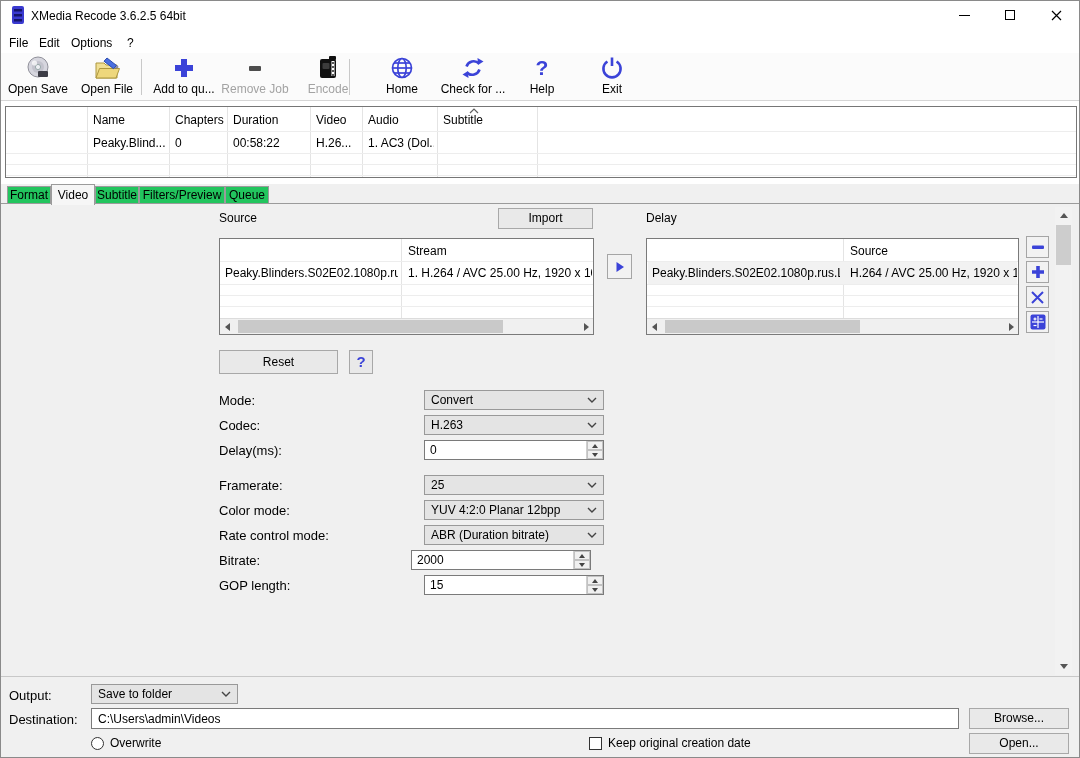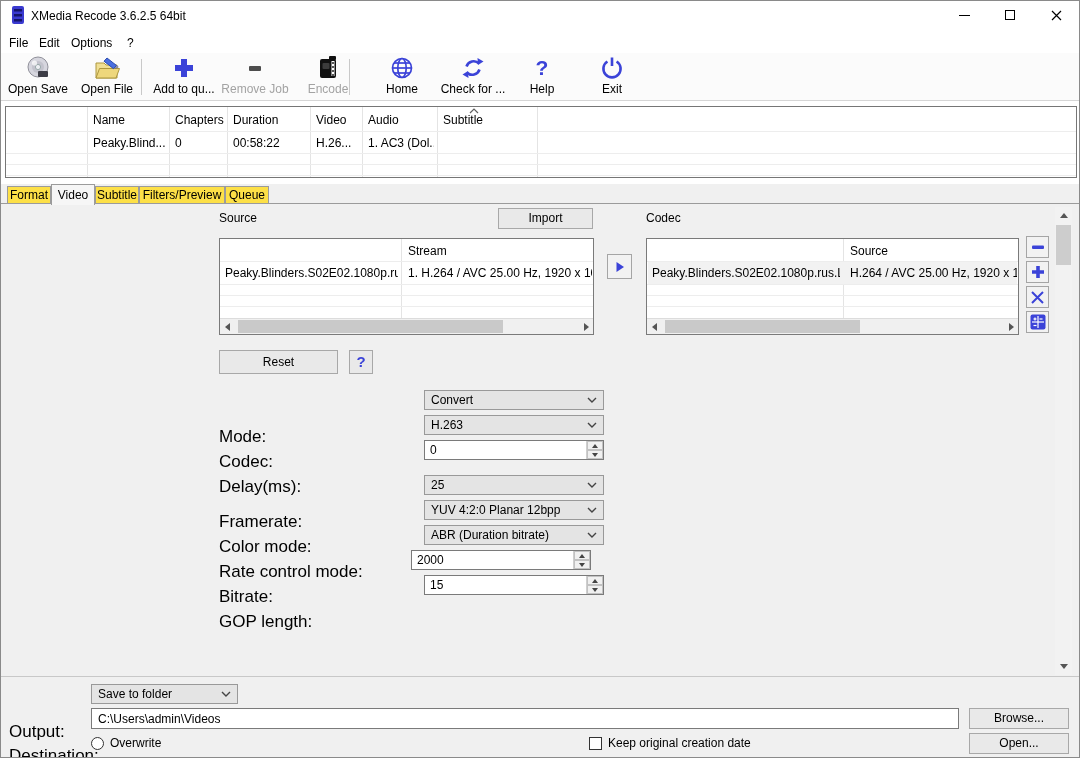--- a/index.html
+++ b/index.html
@@ -31,21 +31,21 @@
   .jobwrap { position:absolute; left:0; top:100px; width:1080px; height:83px; background:#ffffff; }
   .jobtable { position:absolute; left:4px; top:5px; width:1072px; height:72px; border:1px solid #767676; background:#fff; }
   .jcol-div { position:absolute; top:0; bottom:0; width:1px; background:#e4e4e4; }
   .jrow-div { position:absolute; left:0; right:0; height:1px; background:#ededed; }
   .jcell { position:absolute; white-space:nowrap; overflow:hidden; }
   .jhead { top:6px; font-size:12px; }
   .jdata { top:29px; font-size:12px; }
 
   
   .tabbar { position:absolute; left:0; top:183px; width:100%; height:20px; }
-  .tab { position:absolute; top:2px; height:18px; border:1px solid #9b9b9b; border-bottom:none; background:#fde047; text-align:center; line-height:17px; font-size:12px; }
+  .tab { position:absolute; top:2px; height:18px; border:1px solid #9b9b9b; border-bottom:none; background:#22c55e; text-align:center; line-height:17px; font-size:12px; }
   .tab.active { top:0; height:21px; background:#f6f6f6; z-index:3; line-height:20px; }
 
   
   .pane { position:absolute; left:0; top:202px; width:1080px; height:474px; background:#f0f0f0; border-top:1px solid #9b9b9b; border-bottom:1px solid #c8c8c8; }
 
   .listbox { position:absolute; left:12px; top:6px; width:191px; height:464px; background:#fff; border:1px solid #3f6fd8; }
   .lb-item { height:16px; line-height:16px; padding-left:5px; font-size:12px; }
   .lb-item.selected { background:#0078d7; color:#fff; }
 
   .section-label { position:absolute; font-size:12px; }
@@ -65,21 +65,21 @@
   .tri.right { border-top:4px solid transparent; border-bottom:4px solid transparent; border-left:5px solid #555; }
   .tri.up    { border-left:4px solid transparent; border-right:4px solid transparent; border-bottom:5px solid #555; }
   .tri.down  { border-left:4px solid transparent; border-right:4px solid transparent; border-top:5px solid #555; }
 
   .sidebtn { position:absolute; width:23px; height:22px; background:#f2f2f2; border:1px solid #a5a5a5; display:flex; align-items:center; justify-content:center; }
 
   .vscroll { position:absolute; right:9px; top:3px; width:17px; height:468px; background:#f2f2f2; }
   .vs-arrow { position:absolute; left:0; width:17px; height:17px; display:flex; align-items:center; justify-content:center; }
   .vs-thumb { position:absolute; left:1px; width:15px; background:#cdcdcd; }
 
-  .form-label { position:absolute; font-size:17px; white-space:nowrap;margin-top:34px; }
+  .form-label { position:absolute; font-size:13px; white-space:nowrap; }
   .combo { position:absolute; height:20px; background:#e4e4e4; border:1px solid #999; display:flex; align-items:center; }
   .combo .combo-text { padding-left:6px; font-size:12px; flex:1; white-space:nowrap; overflow:hidden; }
   .combo .chev { margin-right:6px; flex:none; }
   .spinbox { position:absolute; height:20px; background:#fff; border:1px solid #7a7a7a; display:flex; }
   .spinbox input { flex:1; border:none; outline:none; font-family:"Liberation Sans",sans-serif; font-size:12px; padding-left:5px; width:100%; background:transparent; }
   .spin-btns { flex:none; width:17px; border-left:1px solid #cfcfcf; display:flex; flex-direction:column; }
   .spin-half { flex:1; background:#f0f0f0; border:1px solid #c2c2c2; display:flex; align-items:center; justify-content:center; }
   .mini-tri-up { width:0;height:0;border-left:3px solid transparent;border-right:3px solid transparent;border-bottom:4px solid #444; }
   .mini-tri-down { width:0;height:0;border-left:3px solid transparent;border-right:3px solid transparent;border-top:4px solid #444; }
 
@@ -304,21 +304,21 @@
         <div class="hs-thumb" style="left:18px;width:265px"></div>
       </div>
     </div>
 
     <div class="sidebtn" style="left:606px;top:50px;width:25px;height:25px">
       <svg width="10" height="12">
           <path d="M1.5 1 L9 6 L1.5 11 Z" fill="#3b43d8"></path>
         </svg>
     </div>
 
-    <div class="section-label" style="left:645px;top:7px">Codec</div>
+    <div class="section-label" style="left:645px;top:7px">Delay</div>
 
     <div class="stable" style="left:645px;top:34px;width:373px;height:97px">
       <div class="scol-div" style="left:196px"></div>
       <div class="srow-div" style="top:22px"></div>
       <div class="abs" style="left:1px;top:23px;width:369px;height:22px;background:#f2f2f2"></div>
       <div class="srow-div" style="top:45px"></div>
       <div class="srow-div" style="top:56px"></div>
       <div class="srow-div" style="top:67px"></div>
       <div class="scell" style="left:203px;top:5px;width:160px">Source</div>
       <div class="scell" style="left:5px;top:27px;width:188px">Peaky.Blinders.S02E02.1080p.rus.Lo...</div>

